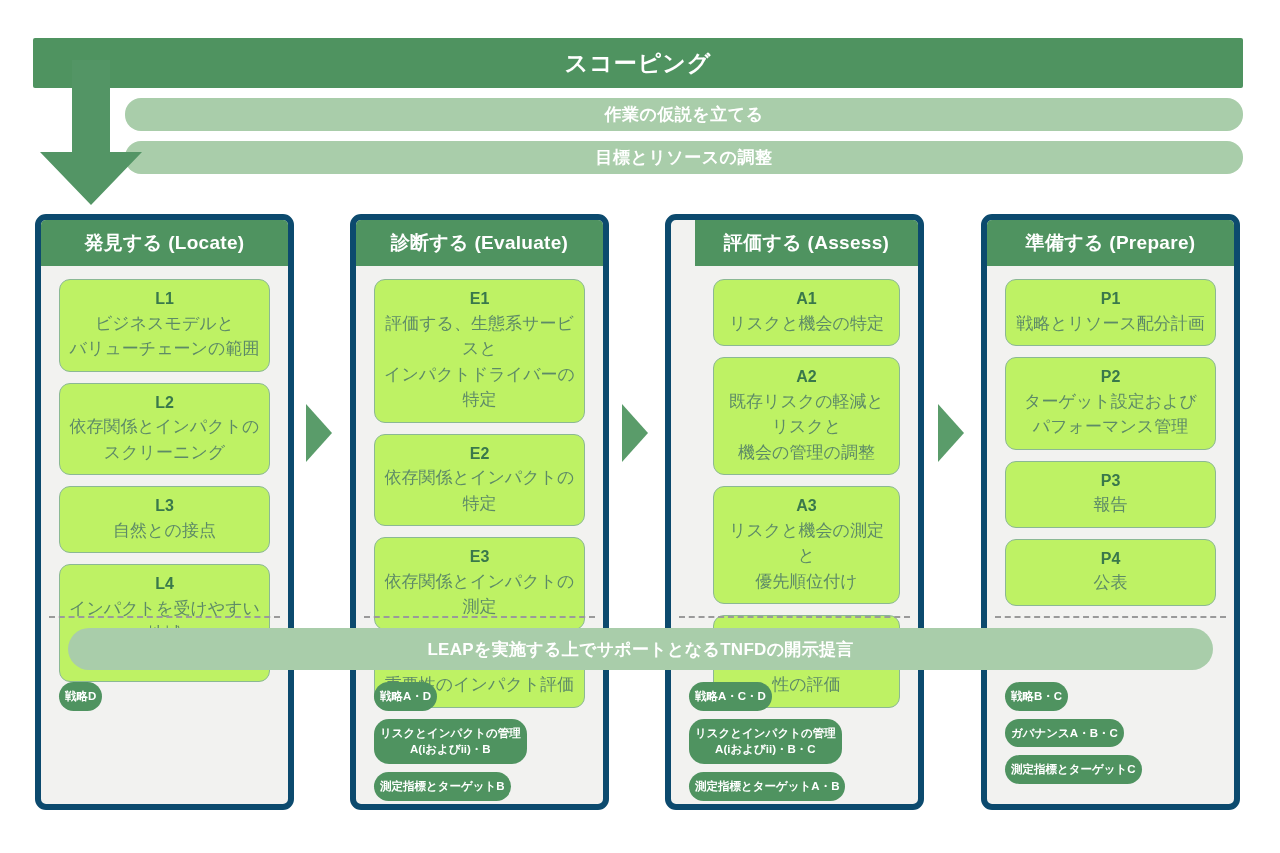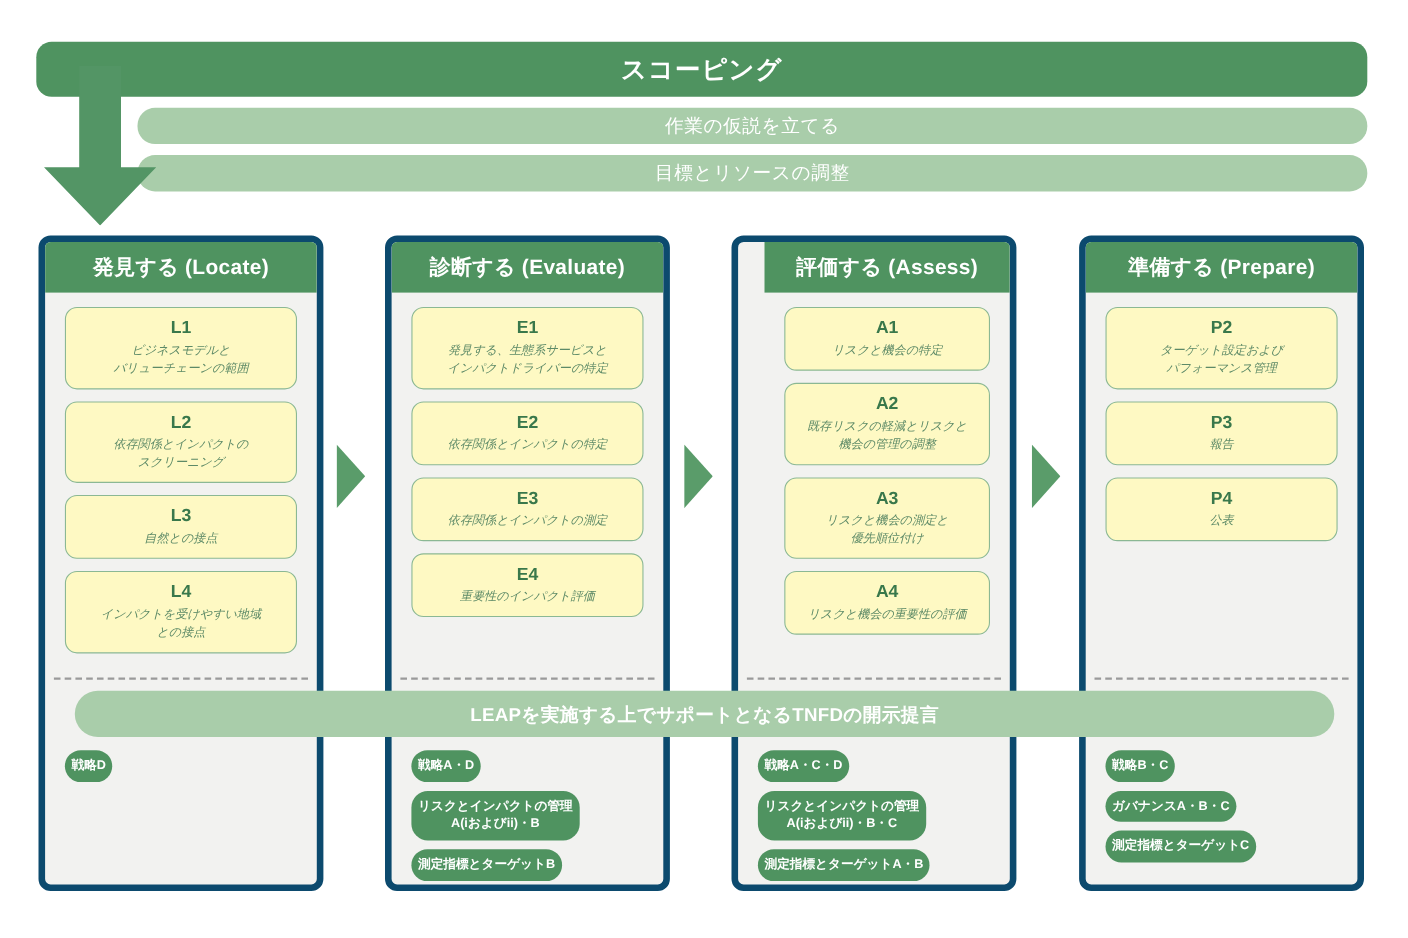--- a/index.html
+++ b/index.html
@@ -21,42 +21,42 @@
   }
 
   
   .scoping-bar {
     position: absolute;
     left: 33px;
     top: 38px;
     width: 1210px;
     height: 50px;
     background: #4f9360;
-    border-radius: 14px;
+    border-radius: 2px;
     display: flex;
     align-items: center;
     justify-content: center;
     color: #ffffff;
     font-size: 23px;
     font-weight: bold;
     letter-spacing: 1px;
   }
   .sub-bar {
     position: absolute;
     left: 125px;
     width: 1118px;
     height: 33px;
     background: #a9cdaa;
     border-radius: 16px;
     display: flex;
     align-items: center;
     justify-content: center;
     color: #ffffff;
     font-size: 17px;
-    font-weight: normal;
+    font-weight: bold;
     letter-spacing: 0.5px;
   }
   #sub-bar-1 { top: 98px; }
   #sub-bar-2 { top: 141px; }
 
   
   .down-arrow {
     position: absolute;
     left: 40px;
     top: 60px;
@@ -92,40 +92,39 @@
     font-weight: bold;
     letter-spacing: 0.3px;
   }
   .col-body {
     padding: 13px 18px 0 18px;
     display: flex;
     flex-direction: column;
     gap: 11px;
   }
   .step-card {
-    background: #fef9c3;
+    background: #bef264;
     border: 1.3px solid #8bb894;
     border-radius: 11px;
     padding: 8px 8px 9px 8px;
     text-align: center;
     box-sizing: border-box;
   }
   .step-code {
     font-size: 16px;
     font-weight: bold;
     color: #39784b;
     line-height: 1.35;
     margin-bottom: 1px;
   }
   .step-desc {
-    font-size: 11px;
+    font-size: 17px;
     color: #5d8a67;
     line-height: 1.5;
     white-space: pre-line;
-    font-style: italic;
   }
 
   
   .dash-divider {
     position: absolute;
     left: 8px;
     right: 8px;
     top: 396px;
     border-top: 2px dashed #9a9a9a;
   }
@@ -234,21 +233,21 @@
     </div>
   </div>
 
   <div class="column" id="col-1">
     <div class="col-header">
       <span>診断する (Evaluate)</span>
     </div>
     <div class="col-body">
       <div class="step-card">
         <div class="step-code">E1</div>
-        <div class="step-desc">発見する、生態系サービスと
+        <div class="step-desc">評価する、生態系サービスと
 インパクトドライバーの特定</div>
       </div>
       <div class="step-card">
         <div class="step-code">E2</div>
         <div class="step-desc">依存関係とインパクトの特定</div>
       </div>
       <div class="step-card">
         <div class="step-code">E3</div>
         <div class="step-desc">依存関係とインパクトの測定</div>
       </div>
@@ -297,20 +296,24 @@
 A(iおよびii)・B・C</div>
       <div class="tag-pill">測定指標とターゲットA・B</div>
     </div>
   </div>
 
   <div class="column" id="col-3">
     <div class="col-header">
       <span>準備する (Prepare)</span>
     </div>
     <div class="col-body">
+      <div class="step-card">
+        <div class="step-code">P1</div>
+        <div class="step-desc">戦略とリソース配分計画</div>
+      </div>
       <div class="step-card">
         <div class="step-code">P2</div>
         <div class="step-desc">ターゲット設定および
 パフォーマンス管理</div>
       </div>
       <div class="step-card">
         <div class="step-code">P3</div>
         <div class="step-desc">報告</div>
       </div>
       <div class="step-card">

